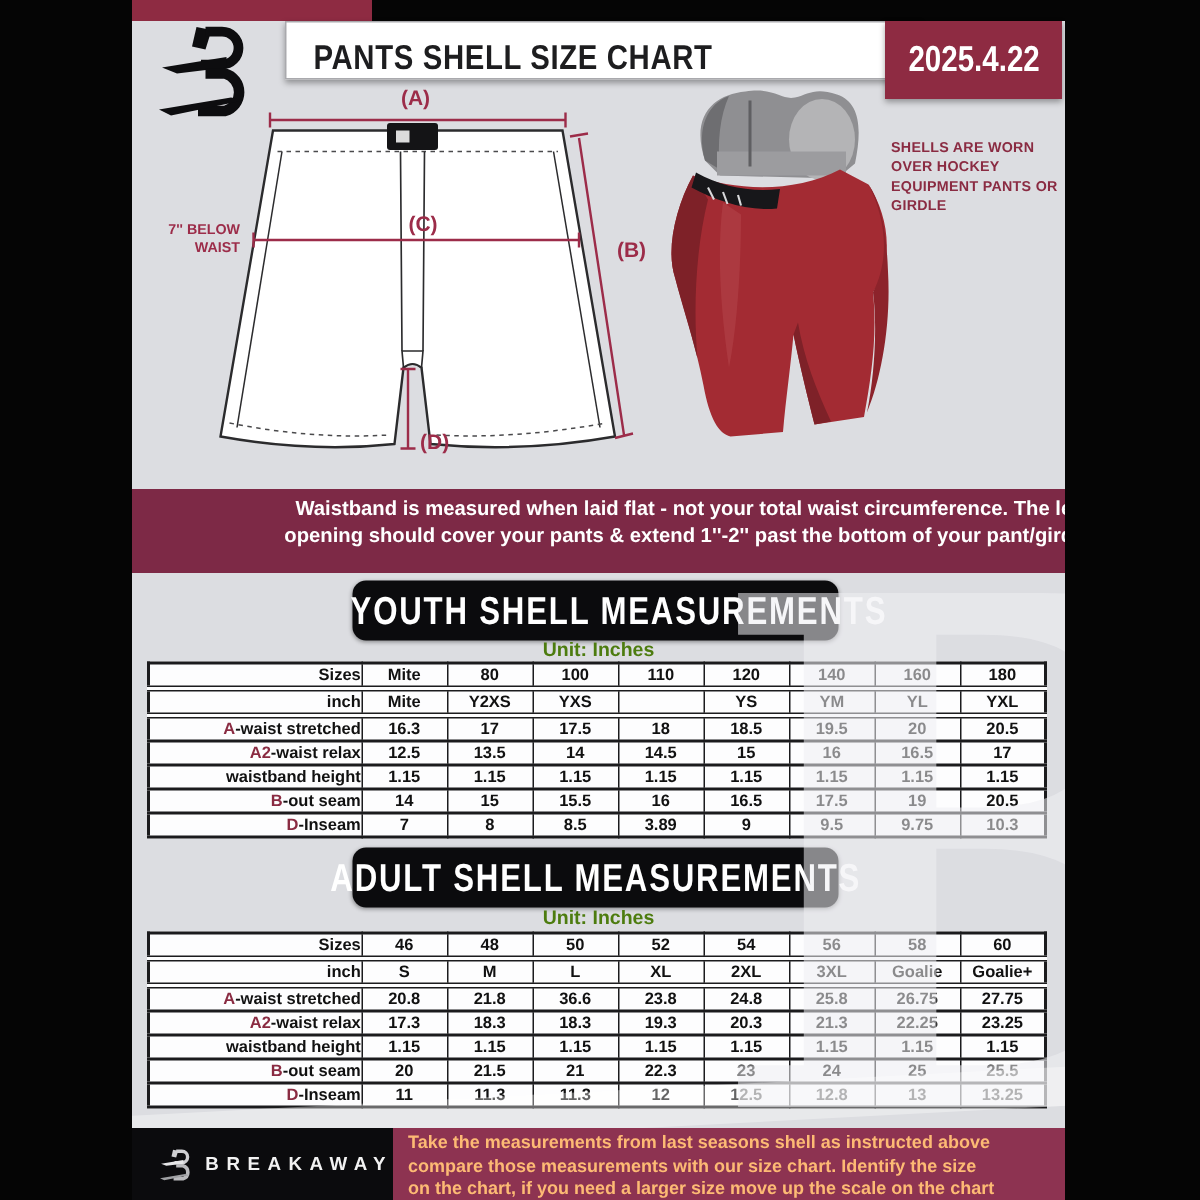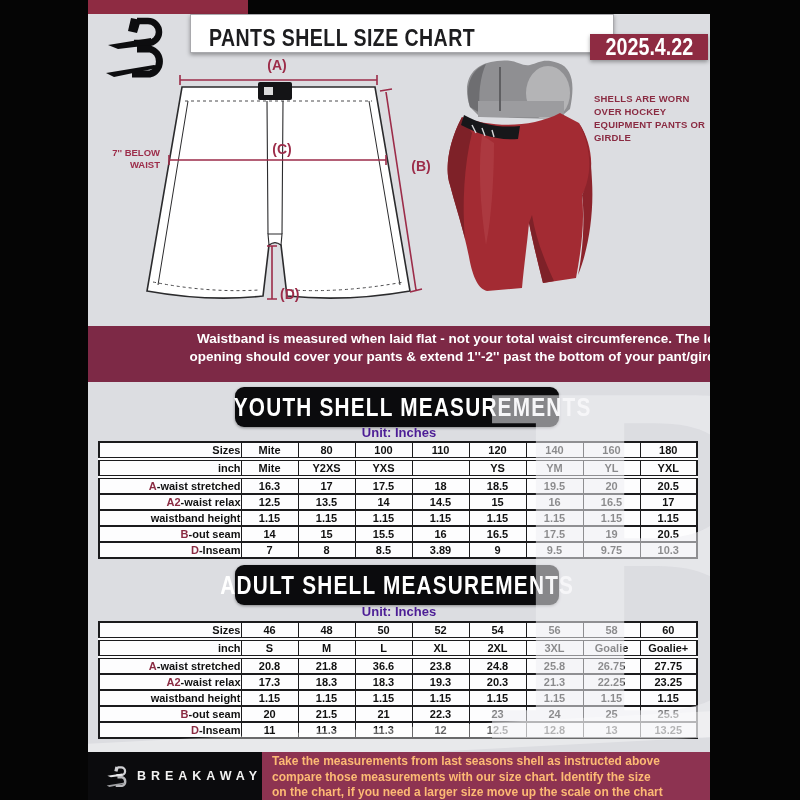--- a/index.html
+++ b/index.html
@@ -8,43 +8,43 @@
 
   .page { position:absolute; left:88px; top:0; width:622px; height:800px; background:#dcdde1; overflow:hidden; }
 
   
   .top-strip { position:absolute; left:0; top:0; width:160px; height:14px; background:#8e2b42; }
   .top-black { position:absolute; left:160px; top:0; width:462px; height:14px; background:#050505; }
   .title-bar { position:absolute; left:102px; top:14px; width:424px; height:39px; background:#ffffff;
                border:1px solid #a9a9ad; box-shadow:0 2px 4px rgba(0,0,0,.35); display:flex; align-items:flex-end; padding-left:18px; }
   .title-bar span { display:inline-block; transform:scaleX(.85); transform-origin:left center;
                font-size:23px; font-weight:700; letter-spacing:.5px; color:#1d1d1f; white-space:nowrap; }
-  .date-box { position:absolute; left:502px; top:14px; width:118px; height:26px; background:#8e2b42;
-               display:flex; align-items:center; justify-content:center; box-shadow:0 2px 4px rgba(0,0,0,.35);margin-top:20px; }
+  .date-box { position:absolute; left:502px; top:14px; width:118px; height:52px; background:#8e2b42;
+               display:flex; align-items:center; justify-content:center; box-shadow:0 2px 4px rgba(0,0,0,.35); }
   .date-box span { display:inline-block; transform:scaleX(.82); font-size:24px; font-weight:700; color:#fff; white-space:nowrap; }
 
   .logo-svg { position:absolute; left:16px; top:15px; }
 
   
   .diagram-svg { position:absolute; left:20px; top:56px; }
   .diagram-svg text { font-family:"Liberation Sans",sans-serif; font-weight:700; fill:#9c2c49; }
   .pants-svg { position:absolute; left:354px; top:55px; }
   .shells-note { position:absolute; left:506px; top:92px; width:112px; font-size:9.5px; font-weight:700;
                color:#8a2b42; line-height:13px; letter-spacing:.2px; }
 
   
   .notice { position:absolute; left:0; top:326px; width:744px; height:56px; background:#7d2946;
             color:#fff; text-align:center; font-size:13.5px; font-weight:600; line-height:17.5px; padding-top:4px; }
 
   
   .section-banner { position:absolute; left:147px; width:324px; height:40px; background:#0b0b0d; border-radius:9px;
             display:flex; align-items:center; justify-content:center; box-shadow:0 1px 3px rgba(0,0,0,.4); }
   .section-banner span { display:inline-block; transform:scaleX(.8); font-size:26px; font-weight:700;
             color:#fff; letter-spacing:1.5px; white-space:nowrap; }
-  .unit-line { position:absolute; left:0; width:622px; text-align:center; font-size:13px; font-weight:700; color:#4c1d95; }
+  .unit-line { position:absolute; left:0; width:622px; text-align:center; font-size:13px; font-weight:700; color:#4d7c0f; }
 
   
   .meas-table { position:absolute; left:10px; width:600px; border-collapse:collapse; table-layout:fixed;
             background:#fdfdfe; border:2px solid #1b1b1d; }
   .meas-table tr { border-bottom:2px solid #1b1b1d; }
   .meas-table tr.hdr { border-bottom:4px double #1b1b1d; }
   .meas-table td { border-left:1.4px solid #1b1b1d; font-size:11px; font-weight:700; color:#111;
             text-align:center; height:15px; padding:1px 0; overflow:hidden; }
   .meas-table td.lbl { border-left:none; text-align:right; padding-left:32px; }
   .meas-table col.c-label { width:142px; }

